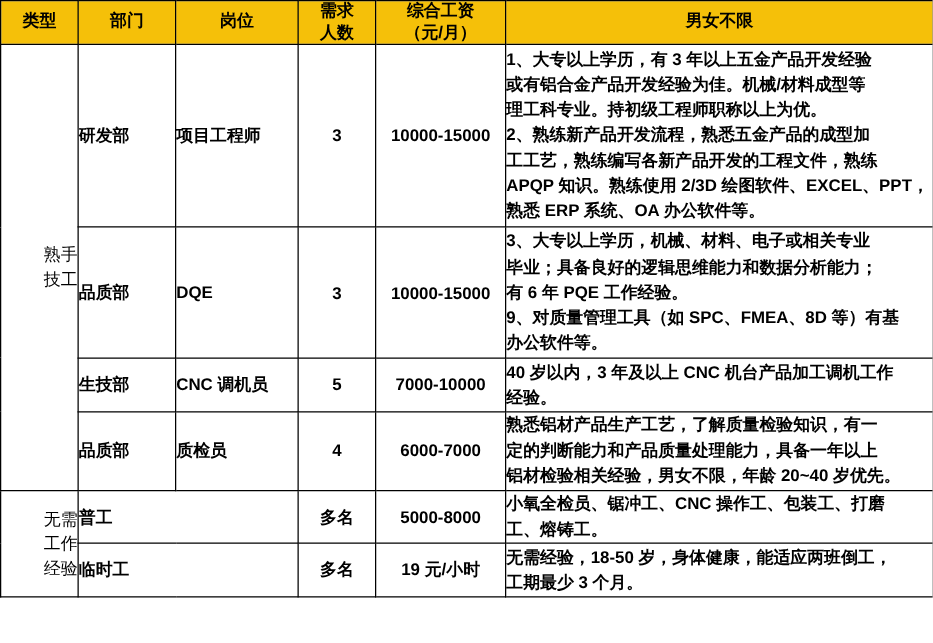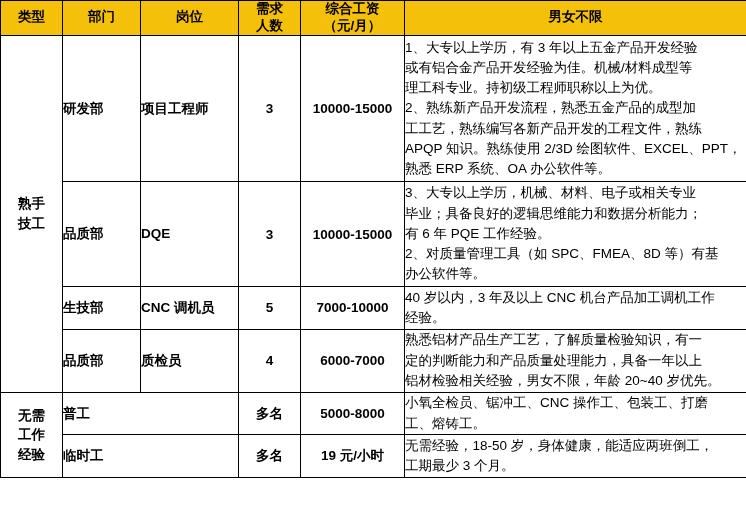--- a/index.html
+++ b/index.html
@@ -49,30 +49,30 @@
 
   td.center {
     text-align: left;
     font-weight: bold;
     line-height: 1.3;
   }
   td.req {
     text-align: left;
     padding: 4px 6px 4px 6px;
     line-height: 1.5;
-    font-weight: normal;
+    font-weight: bold;
     font-size: 13.5px;
   }
   td.num, td.sal {
     text-align: center;
     font-weight: bold;
   }
   .vgroup {
-    text-align: center;
-    font-weight: bold;
+    text-align: right;
+    font-weight: normal;
     line-height: 1.45;
   }
   .stack {
     display: block;
   }
   p.reqline {
     margin: 0;
   }
 </style>
 </head>
@@ -128,21 +128,21 @@
 
       <tr>
         <td class="center">品质部</td>
         <td class="center">DQE</td>
         <td class="num">3</td>
         <td class="sal">10000-15000</td>
         <td class="req">
           <p class="reqline">3、大专以上学历，机械、材料、电子或相关专业</p>
           <p class="reqline">毕业；具备良好的逻辑思维能力和数据分析能力；</p>
           <p class="reqline">有 6 年 PQE 工作经验。</p>
-          <p class="reqline">2、对质量管理工具（如 SPC、FMEA、8D 等）有基</p>
+          <p class="reqline">9、对质量管理工具（如 SPC、FMEA、8D 等）有基</p>
           <p class="reqline">办公软件等。</p>
         </td>
       </tr>
 
       <tr>
         <td class="center">生技部</td>
         <td class="center">CNC 调机员</td>
         <td class="num">5</td>
         <td class="sal">7000-10000</td>
         <td class="req">

